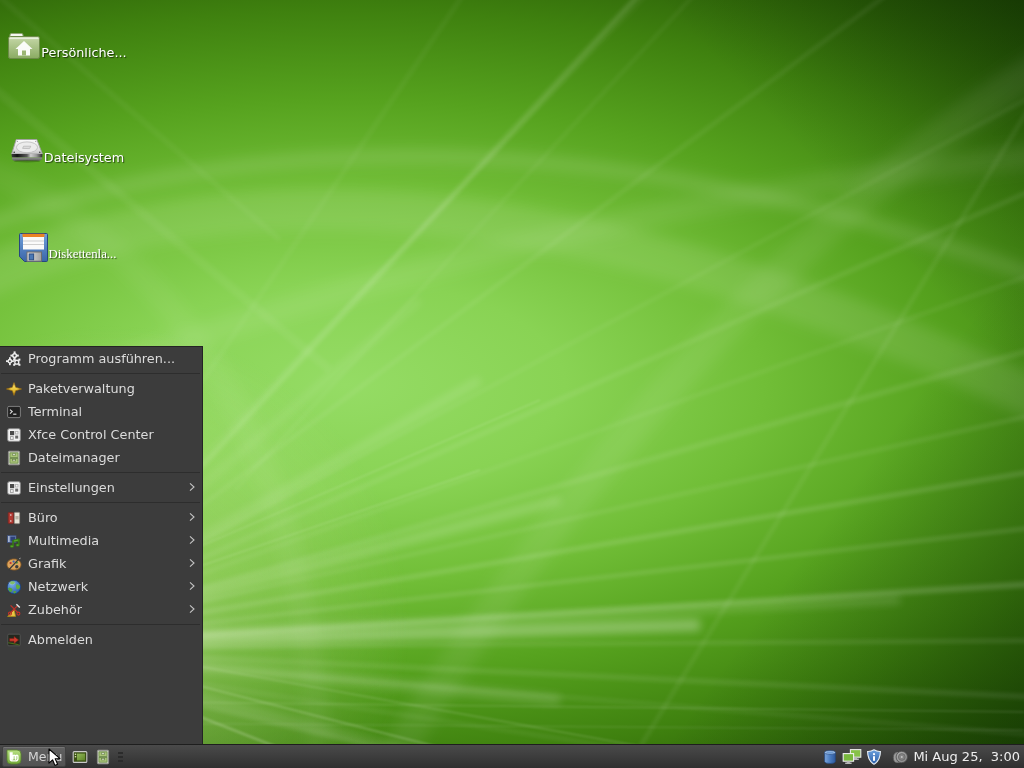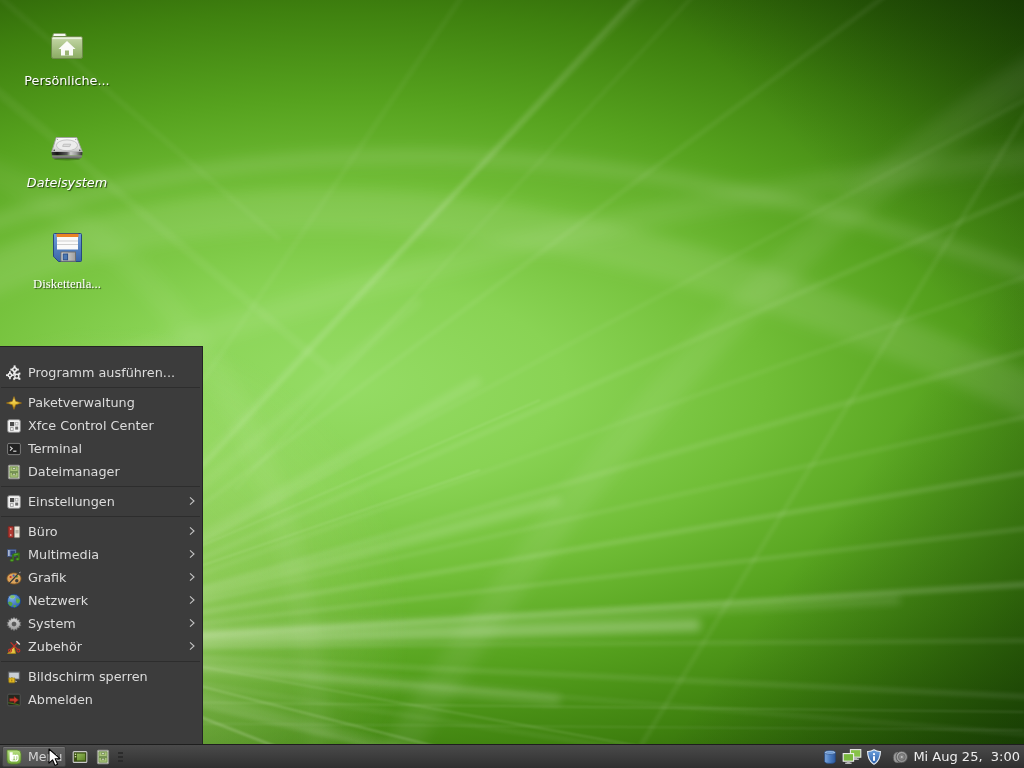--- a/index.html
+++ b/index.html
@@ -3,31 +3,31 @@
 <meta charset="utf-8">
 <style>
   * { margin:0; padding:0; box-sizing:border-box; }
   html,body { width:1024px; height:768px; overflow:hidden; }
   body { position:relative; font-family:"DejaVu Sans", sans-serif; background:#4c8f14; }
 
   
   .wallpaper { position:absolute; inset:0; }
 
   
-  .desktop-icon { position:absolute; width:120px; left:7px; display:flex; flex-direction:column; align-items:center;justify-content:center; }
+  .desktop-icon { position:absolute; width:120px; left:7px; display:flex; flex-direction:row; align-items:center;justify-content:center; }
   .desktop-icon .dlabel {
     font-size:12.8px; line-height:15px; color:#ffffff; text-align:center;
     text-shadow:1px 1px 1px rgba(0,0,0,.6); white-space:nowrap;
   }
 
   
   .menu {
     position:absolute; left:0; top:346px; width:203px; height:398px;
     background:#3c3c3c; border-top:1px solid #242424; border-right:1px solid #242424;
-    padding-top:14px;
+    padding-top:0;
   }
   .menu-item { position:relative; height:23px; display:flex; align-items:center; padding-left:6px; }
   .menu-item .mi-icon { width:16px; height:16px; flex:0 0 16px; }
   .menu-item .mi-label {
     margin-left:6px; font-size:12.8px; color:#dcdcdc; white-space:nowrap;
   }
   .menu-sep { height:7px; position:relative; }
   .menu-sep::after { content:""; position:absolute; left:1px; right:2px; top:3px; height:1px; background:#2d2d2d; }
   .mi-arrow { position:absolute; right:7px; top:6px; width:6px; height:10px; }
 
@@ -211,21 +211,21 @@
     <ellipse cx="17" cy="9.3" rx="10.6" ry="5.4" fill="#ececec" stroke="#c0c0c0" stroke-width="0.9"></ellipse>
     <path d="M13.5 8.2 L20.8 8.2 L19.6 10.6 L12.6 10.4 Z" fill="#dcdcdc" stroke="#b2b2b2" stroke-width="0.7"></path>
     <circle cx="7.4" cy="3.4" r="0.7" fill="#a8a8a8"></circle>
       <circle cx="25.7" cy="3.4" r="0.7" fill="#a8a8a8"></circle>
     <circle cx="4.2" cy="14.2" r="0.8" fill="#3a3a3a"></circle>
       <circle cx="29.8" cy="14.2" r="0.8" fill="#3a3a3a"></circle>
     <path d="M1.6 16 L32.4 16 L32.2 19.6 L1.9 19.6 Z" fill="url(#hdfront)"></path>
     <path d="M1.9 19.6 L32.2 19.6 L31.6 21.6 Q31 22.6 29 22.7 L5 22.7 Q2.8 22.6 2.3 21.4 Z" fill="url(#hdbase)"></path>
     <ellipse cx="17" cy="23.2" rx="13" ry="1.2" fill="#1e4205" opacity="0.35"></ellipse>
   </svg>
-  <div class="dlabel" style="margin-top:14px;font-style:italic;">Dateisystem</div>
+  <div class="dlabel" style="margin-top:14px;">Dateisystem</div>
 </div>
 
 <div class="desktop-icon" style="top:232px;">
   <svg width="31" height="31" viewBox="0 0 31 31">
     <defs>
       <linearGradient id="flopg" x1="0" y1="0" x2="0" y2="1">
         <stop offset="0" stop-color="#6f9fda"></stop>
           <stop offset="1" stop-color="#3a66a8"></stop>
       </linearGradient>
       <linearGradient id="shutg" x1="0" y1="0" x2="1" y2="0">
@@ -289,36 +289,36 @@
             <stop offset="1" stop-color="#c08f1a"></stop>
           </linearGradient>
         </defs>
       <path d="M8 1.6 L9.7 6.3 L15.6 8 L9.7 9.7 L8 14.4 L6.3 9.7 L0.4 8 L6.3 6.3 Z" fill="url(#star)" stroke="#96690e" stroke-width="0.7"></path>
     </svg>
     <span class="mi-label">Paketverwaltung</span>
   </div>
 
   <div class="menu-item">
     <svg class="mi-icon" viewBox="0 0 16 16">
+      <rect x="1.6" y="2.4" width="12.8" height="11.2" rx="1.4" fill="#222222" stroke="#7d7d7d" stroke-width="1"></rect>
+      <path d="M4 5.6 L6.2 7.6 L4 9.6" fill="none" stroke="#d8d8d8" stroke-width="1.2"></path>
+      <line x1="7.2" y1="10.2" x2="10.4" y2="10.2" stroke="#d8d8d8" stroke-width="1.2"></line>
+    </svg>
+    <span class="mi-label">Terminal</span>
+  </div>
+
+  <div class="menu-item">
+    <svg class="mi-icon" viewBox="0 0 16 16">
       <rect x="1.7" y="1.7" width="12.6" height="12.6" rx="1.6" fill="#f4f4f4" stroke="#8a8a8a" stroke-width="1"></rect>
       <rect x="4" y="4" width="4.2" height="4.2" fill="#4a4a4a"></rect>
       <rect x="9.2" y="8.6" width="3" height="3" fill="#6a6a6a"></rect>
       <rect x="4.4" y="9.6" width="2.8" height="2.8" fill="none" stroke="#9a9a9a" stroke-width="0.9"></rect>
       <rect x="9.4" y="4.4" width="2.6" height="2.6" fill="none" stroke="#b0b0b0" stroke-width="0.9"></rect>
     </svg>
     <span class="mi-label">Xfce Control Center</span>
-  </div>
-
-  <div class="menu-item">
-    <svg class="mi-icon" viewBox="0 0 16 16">
-      <rect x="1.6" y="2.4" width="12.8" height="11.2" rx="1.4" fill="#222222" stroke="#7d7d7d" stroke-width="1"></rect>
-      <path d="M4 5.6 L6.2 7.6 L4 9.6" fill="none" stroke="#d8d8d8" stroke-width="1.2"></path>
-      <line x1="7.2" y1="10.2" x2="10.4" y2="10.2" stroke="#d8d8d8" stroke-width="1.2"></line>
-    </svg>
-    <span class="mi-label">Terminal</span>
   </div>
 
   <div class="menu-item">
     <svg class="mi-icon" viewBox="0 0 16 16">
       <rect x="2.4" y="1.2" width="11.2" height="13.6" rx="1" fill="#f2f2ef" stroke="#8a8a85" stroke-width="1"></rect>
       <rect x="3.9" y="2.8" width="8.2" height="4.7" fill="#a9c478" stroke="#6c8a49" stroke-width="0.9"></rect>
       <rect x="6.3" y="3.9" width="3.4" height="1.3" fill="#ffffff" stroke="#5f7a3e" stroke-width="0.6"></rect>
       <rect x="3.9" y="8.5" width="8.2" height="4.7" fill="#a9c478" stroke="#6c8a49" stroke-width="0.9"></rect>
       <rect x="6.3" y="9.6" width="3.4" height="1.3" fill="#ffffff" stroke="#5f7a3e" stroke-width="0.6"></rect>
     </svg>
@@ -410,38 +410,20 @@
       <path d="M3.4 8.4 Q6 8.8 6.6 10.6 Q6.2 12.6 4.6 13.2 Q2.4 11.6 2 9.4 Z" fill="#57a438"></path>
       <path d="M7.6 12.2 Q9.4 11.8 10.4 12.8 Q9.6 14.4 8 14.6 Q7.2 13.4 7.6 12.2 Z" fill="#57a438"></path>
       <ellipse cx="6" cy="4" rx="3.4" ry="1.8" fill="#ffffff" opacity="0.22"></ellipse>
     </svg>
     <span class="mi-label">Netzwerk</span>
     <svg class="mi-arrow" viewBox="0 0 6 9">
         <path d="M1 0.8 L5 4.5 L1 8.2" fill="none" stroke="#c4c4c4" stroke-width="1.1"></path>
       </svg>
   </div>
 
-  <div class="menu-item">
-    <svg class="mi-icon" viewBox="0 0 16 16">
-      <defs>
-          <linearGradient id="gear" x1="0" y1="0" x2="0" y2="1">
-            <stop offset="0" stop-color="#d8d8d8"></stop>
-            <stop offset="1" stop-color="#9a9a9a"></stop>
-          </linearGradient>
-        </defs>
-      <g fill="url(#gear)" stroke="#6f6f6f" stroke-width="0.6">
-        <path d="M8 1.2 L9.2 3 L10.9 2 L11.3 4.2 L13.3 3.8 L12.9 6 L15 6.4 L13.8 8 L15 9.6 L12.9 10 L13.3 11.8 L11.3 11.8 L10.9 14 L9.2 13 L8 14.8 L6.8 13 L5.1 14 L4.7 11.8 L2.7 11.8 L3.1 10 L1 9.6 L2.2 8 L1 6.4 L3.1 6 L2.7 3.8 L4.7 4.2 L5.1 2 L6.8 3 Z"></path>
-      </g>
-      <circle cx="8" cy="8" r="2" fill="#5a5a5a" stroke="#464646" stroke-width="0.6"></circle>
-    </svg>
-    <span class="mi-label">System</span>
-    <svg class="mi-arrow" viewBox="0 0 6 9">
-        <path d="M1 0.8 L5 4.5 L1 8.2" fill="none" stroke="#c4c4c4" stroke-width="1.1"></path>
-      </svg>
-  </div>
 
   <div class="menu-item">
     <svg class="mi-icon" viewBox="0 0 16 16">
       <path d="M1.6 14.4 L8.2 7.8 L9.6 14.4 Z" fill="#e8c545" stroke="#a88a18" stroke-width="0.8"></path>
       <g stroke="#c23228" stroke-width="1.3" fill="none">
         <line x1="4.6" y1="3.4" x2="11.8" y2="10.6"></line>
         <line x1="11.8" y1="3.4" x2="4.6" y2="10.6"></line>
       </g>
       <circle cx="4" cy="11.6" r="1.5" fill="none" stroke="#c23228" stroke-width="1.1"></circle>
       <circle cx="12.4" cy="11.6" r="1.5" fill="none" stroke="#c23228" stroke-width="1.1"></circle>
@@ -449,32 +431,20 @@
     </svg>
     <span class="mi-label">Zubehör</span>
     <svg class="mi-arrow" viewBox="0 0 6 9">
         <path d="M1 0.8 L5 4.5 L1 8.2" fill="none" stroke="#c4c4c4" stroke-width="1.1"></path>
       </svg>
   </div>
 
   <div class="menu-sep"></div>
 
 
-  <div class="menu-item">
-    <svg class="mi-icon" viewBox="0 0 16 16">
-      <rect x="2" y="2.6" width="12" height="8.2" rx="0.8" fill="#72767c" stroke="#4a4a4a" stroke-width="0.8"></rect>
-      <rect x="3.2" y="3.8" width="9.6" height="5.8" fill="#c9cfd6"></rect>
-      <rect x="6.4" y="10.8" width="3.2" height="1.2" fill="#888888"></rect>
-      <rect x="5" y="12" width="6" height="1.1" fill="#9a9a9a"></rect>
-      <rect x="2.8" y="8.8" width="6" height="5" rx="0.8" fill="#e3b81f" stroke="#8f7514" stroke-width="0.8"></rect>
-      <path d="M4.3 8.8 V7.4 A1.6 1.6 0 0 1 7.3 7.4 V8.8" fill="none" stroke="#c9cdd2" stroke-width="1.2"></path>
-      <rect x="5.3" y="10.6" width="1" height="1.8" fill="#8f7514"></rect>
-    </svg>
-    <span class="mi-label">Bildschirm sperren</span>
-  </div>
 
   <div class="menu-item">
     <svg class="mi-icon" viewBox="0 0 16 16">
       <rect x="1.8" y="2.2" width="12.4" height="11.6" rx="1" fill="#23281e" stroke="#5a5a5a" stroke-width="0.8"></rect>
       <path d="M2.2 11.2 L13.8 13.4 L13.8 12.8 Q8 10.6 2.2 10.2 Z" fill="#4c6e1e"></path>
       <path d="M3.6 6.6 L8 6.6 L8 4.4 L12.6 7.9 L8 11.4 L8 9.2 L3.6 9.2 Z" fill="#cc3a2c" stroke="#7e1f16" stroke-width="0.6"></path>
     </svg>
     <span class="mi-label">Abmelden</span>
   </div>
 

